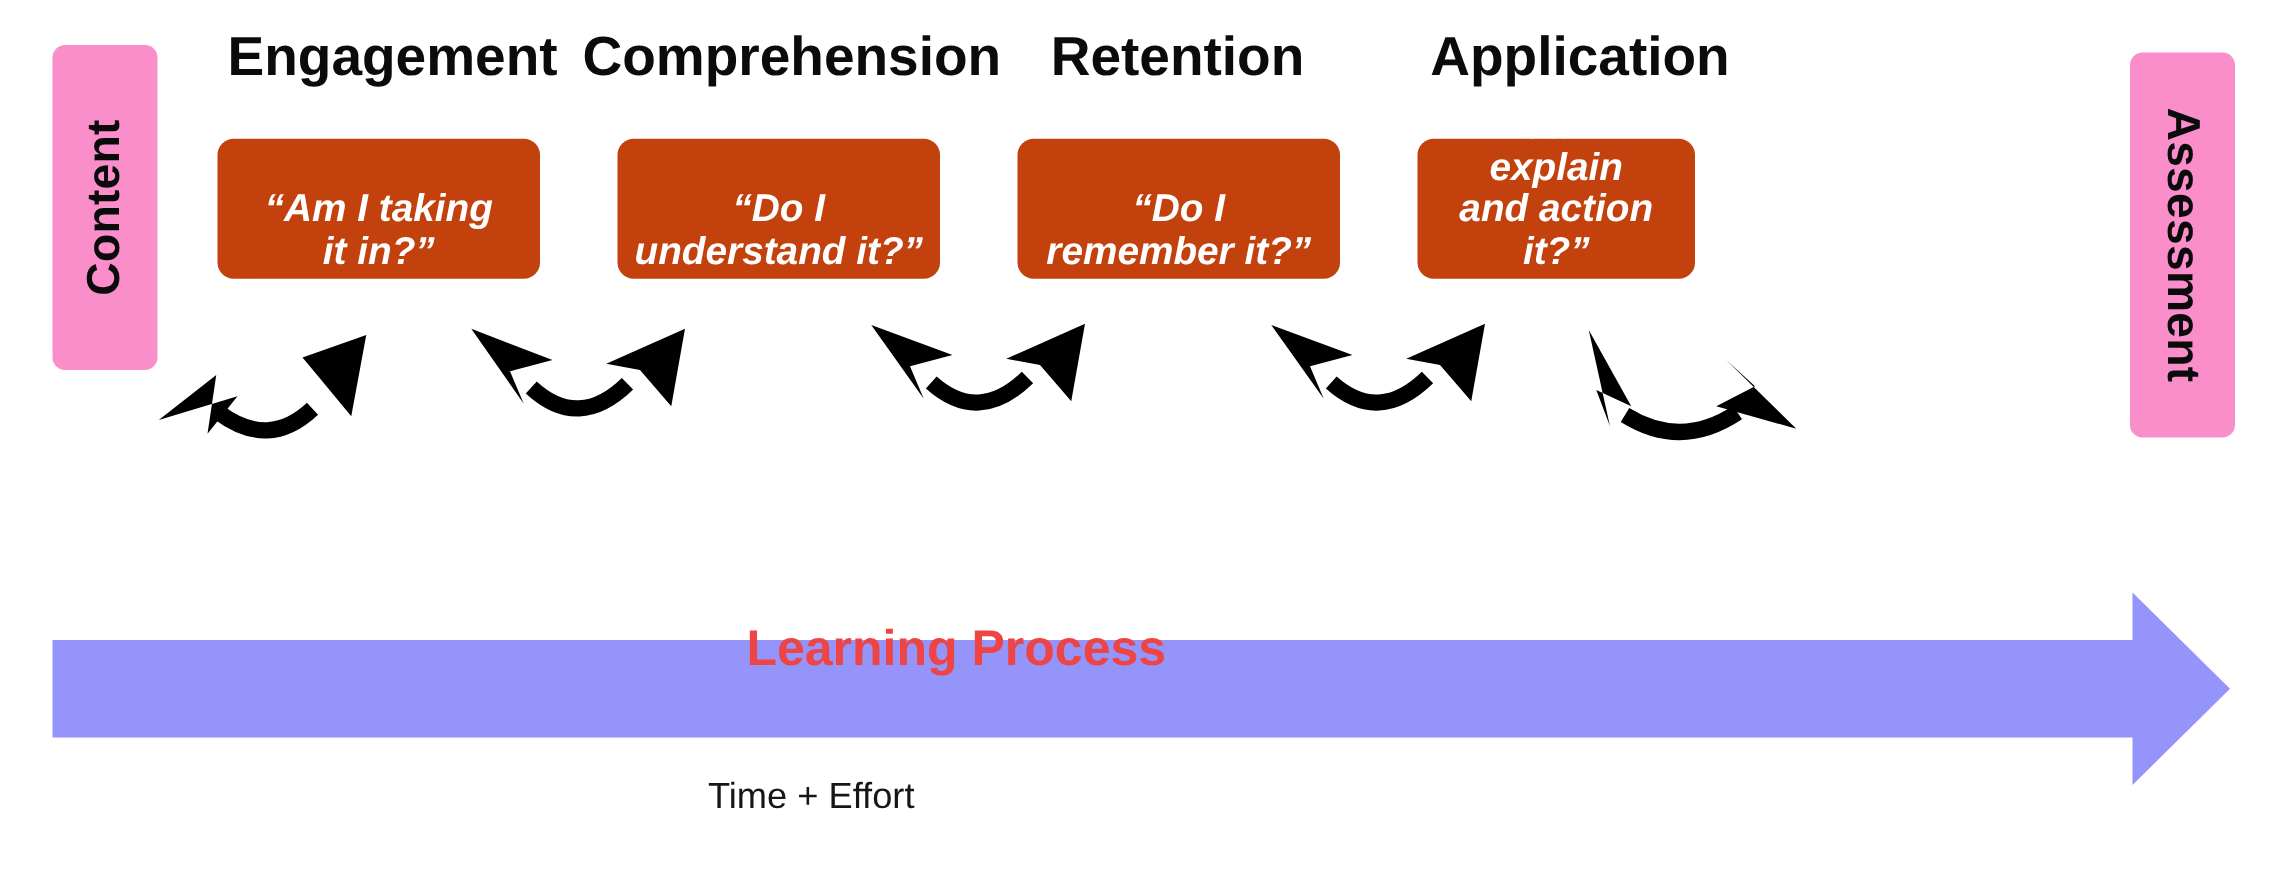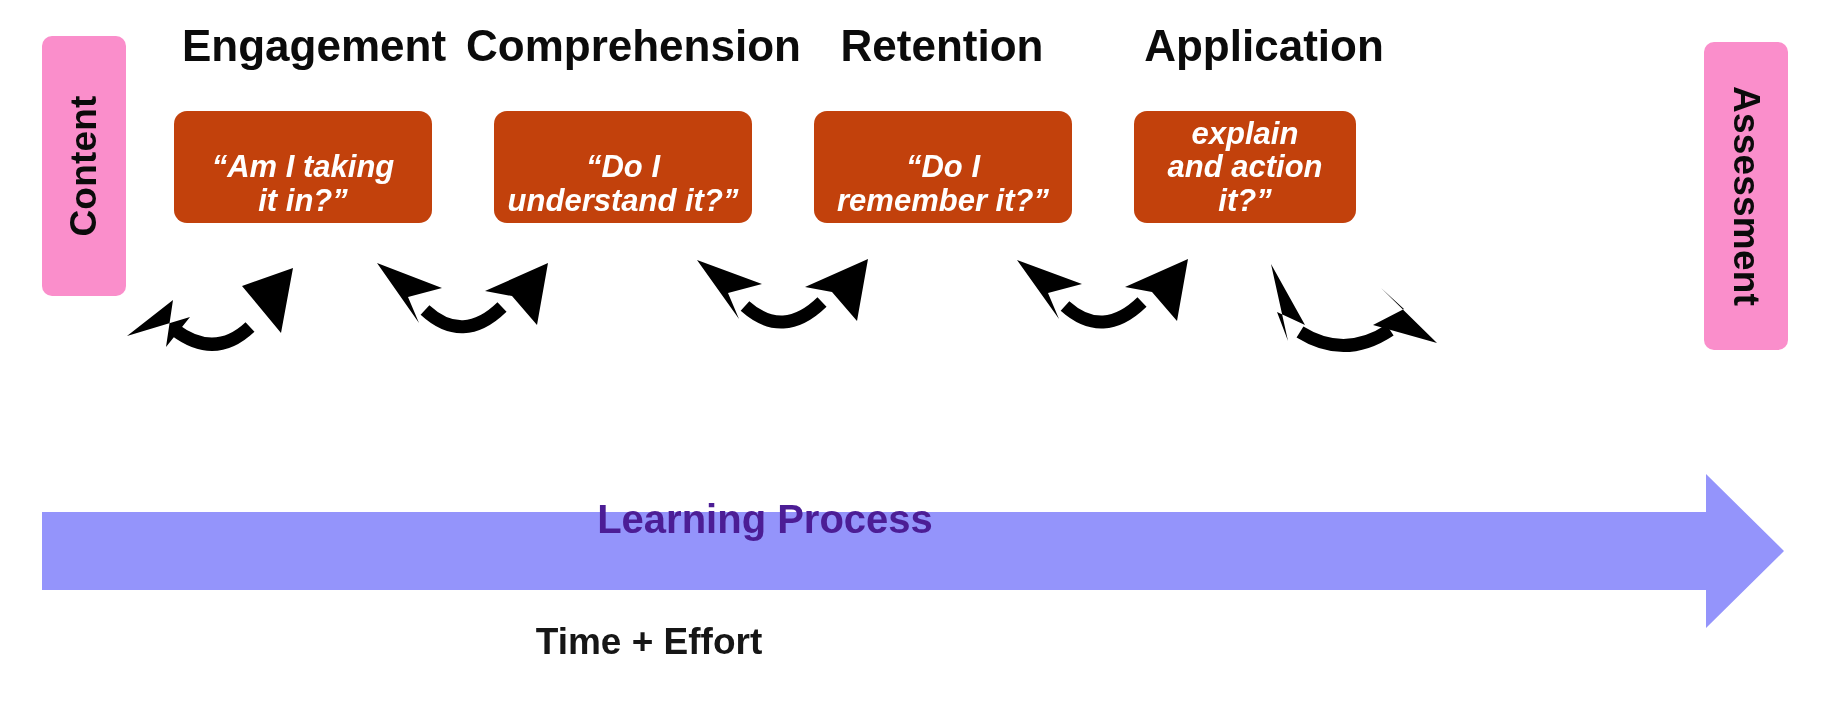--- a/index.html
+++ b/index.html
@@ -63,29 +63,29 @@
   #arrows{position:absolute;left:0;top:0;width:1830px;height:708px;pointer-events:none;}
 
   
   #process-arrow{position:absolute;left:0;top:440px;width:1830px;height:210px;}
   #process-label{
     position:absolute;
     left:0;top:497px;width:1530px;
     text-align:center;
     font-weight:800;
     font-size:40px;
-    color:#4c1d95;
+    color:#ef4444;
     pointer-events:none;
   }
   #time-effort{
     position:absolute;
     left:0;top:621px;width:1564px;
     text-align:center;
-    font-size:37px;
-    font-weight:700;
+    font-size:29px;
+    font-weight:400;
     color:#161616;
   }
   #time-effort span{display:inline-block;transform:translateX(-133px);}
 </style>
 </head>
 <body>
 
 <div id="stage">
 
   <div class="sidebar" id="bar-content" style="background:#FA8ECB;">

